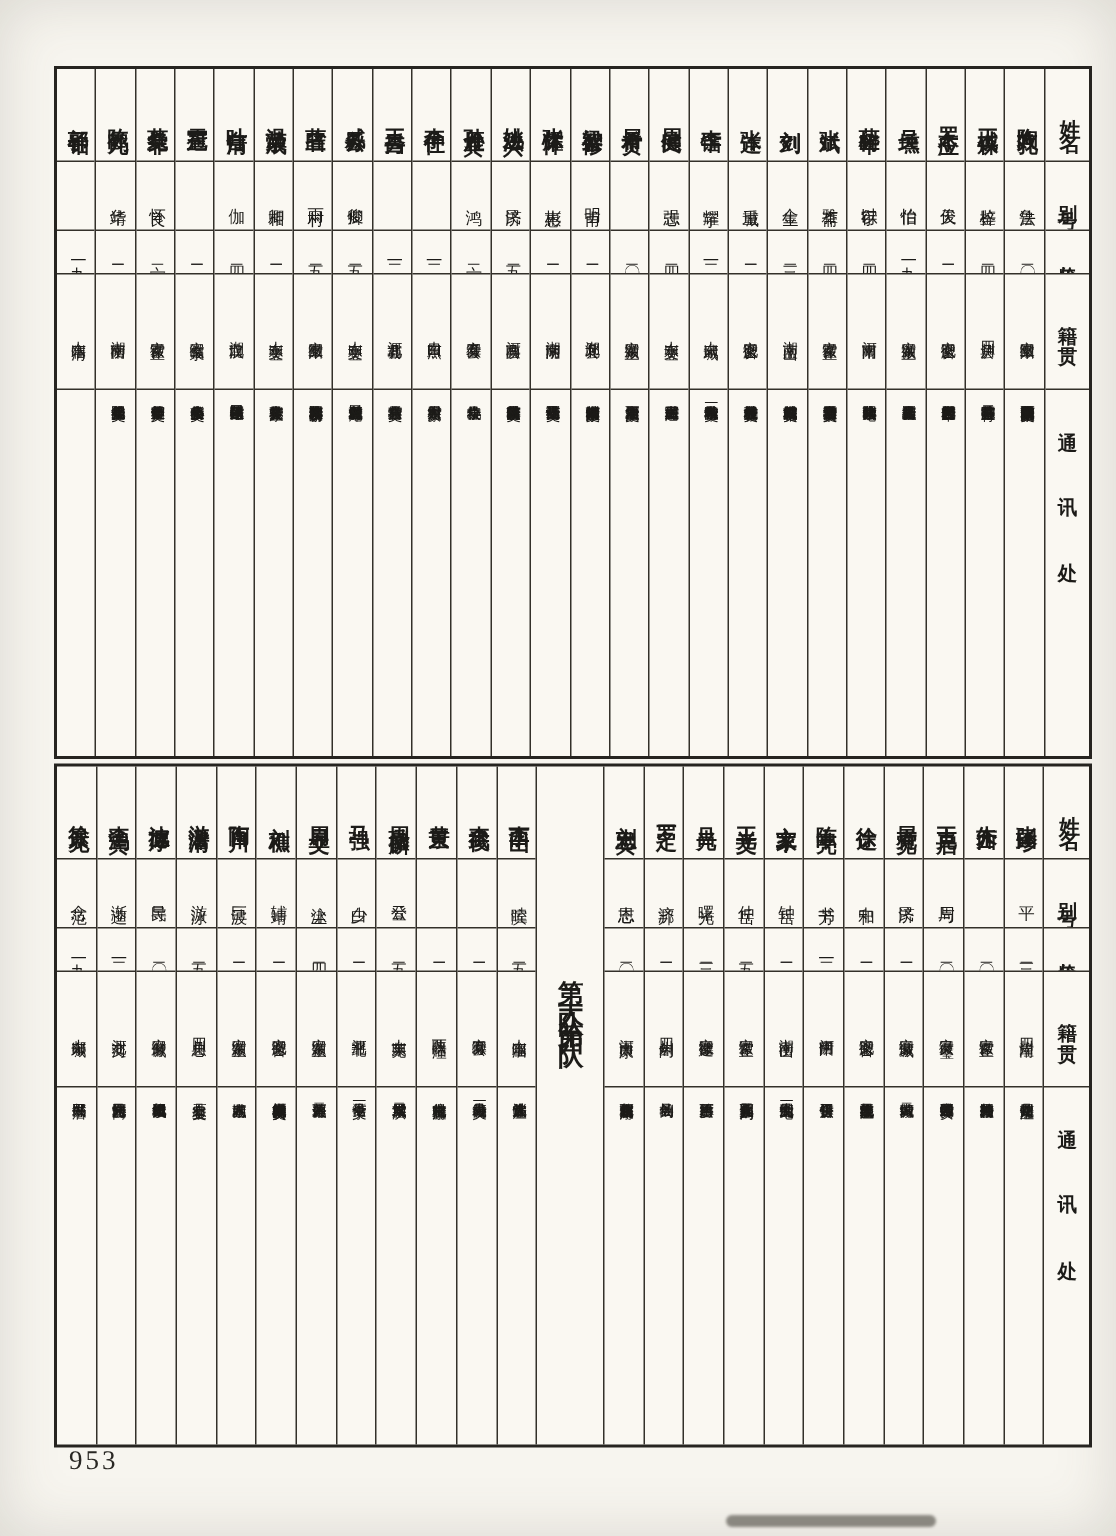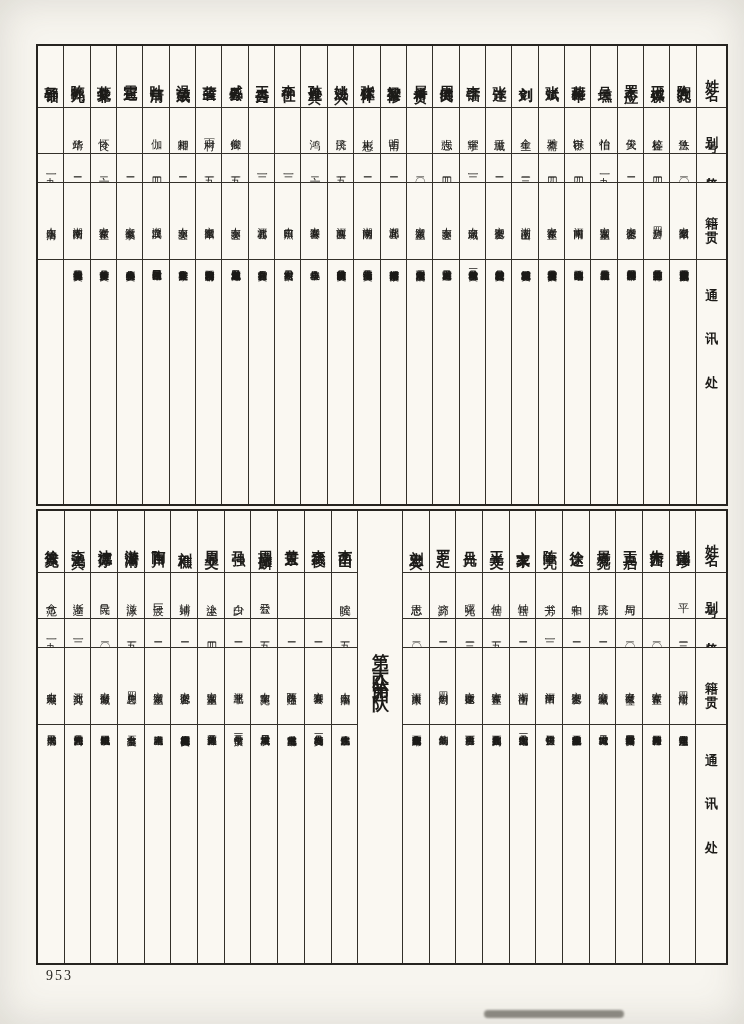--- a/index.html
+++ b/index.html
@@ -66,21 +66,21 @@
   .h-origin{font-size:13px;font-weight:700;letter-spacing:14px;}
   .h-addr{font-size:13px;font-weight:700;letter-spacing:44px;padding-top:14px;}
   .divider-cell{
     flex:1 1 auto;
     display:flex;justify-content:center;align-items:flex-start;
     padding-top:128px;
   }
   .t-divider{font-size:17px;font-weight:700;letter-spacing:7px;}
   .page-number{
     position:absolute;left:46px;bottom:40px;
-    font-size:14px;letter-spacing:2px;color:#2a2824;
+    font-size:18px;letter-spacing:2px;color:#2a2824;
   }
   .smudge{
     position:absolute;right:120px;bottom:6px;width:140px;height:8px;
     background:#3a372f;opacity:.55;border-radius:4px;filter:blur(1px);
   }
 </style>
 </head>
 <body>
 
 <div class="page">

